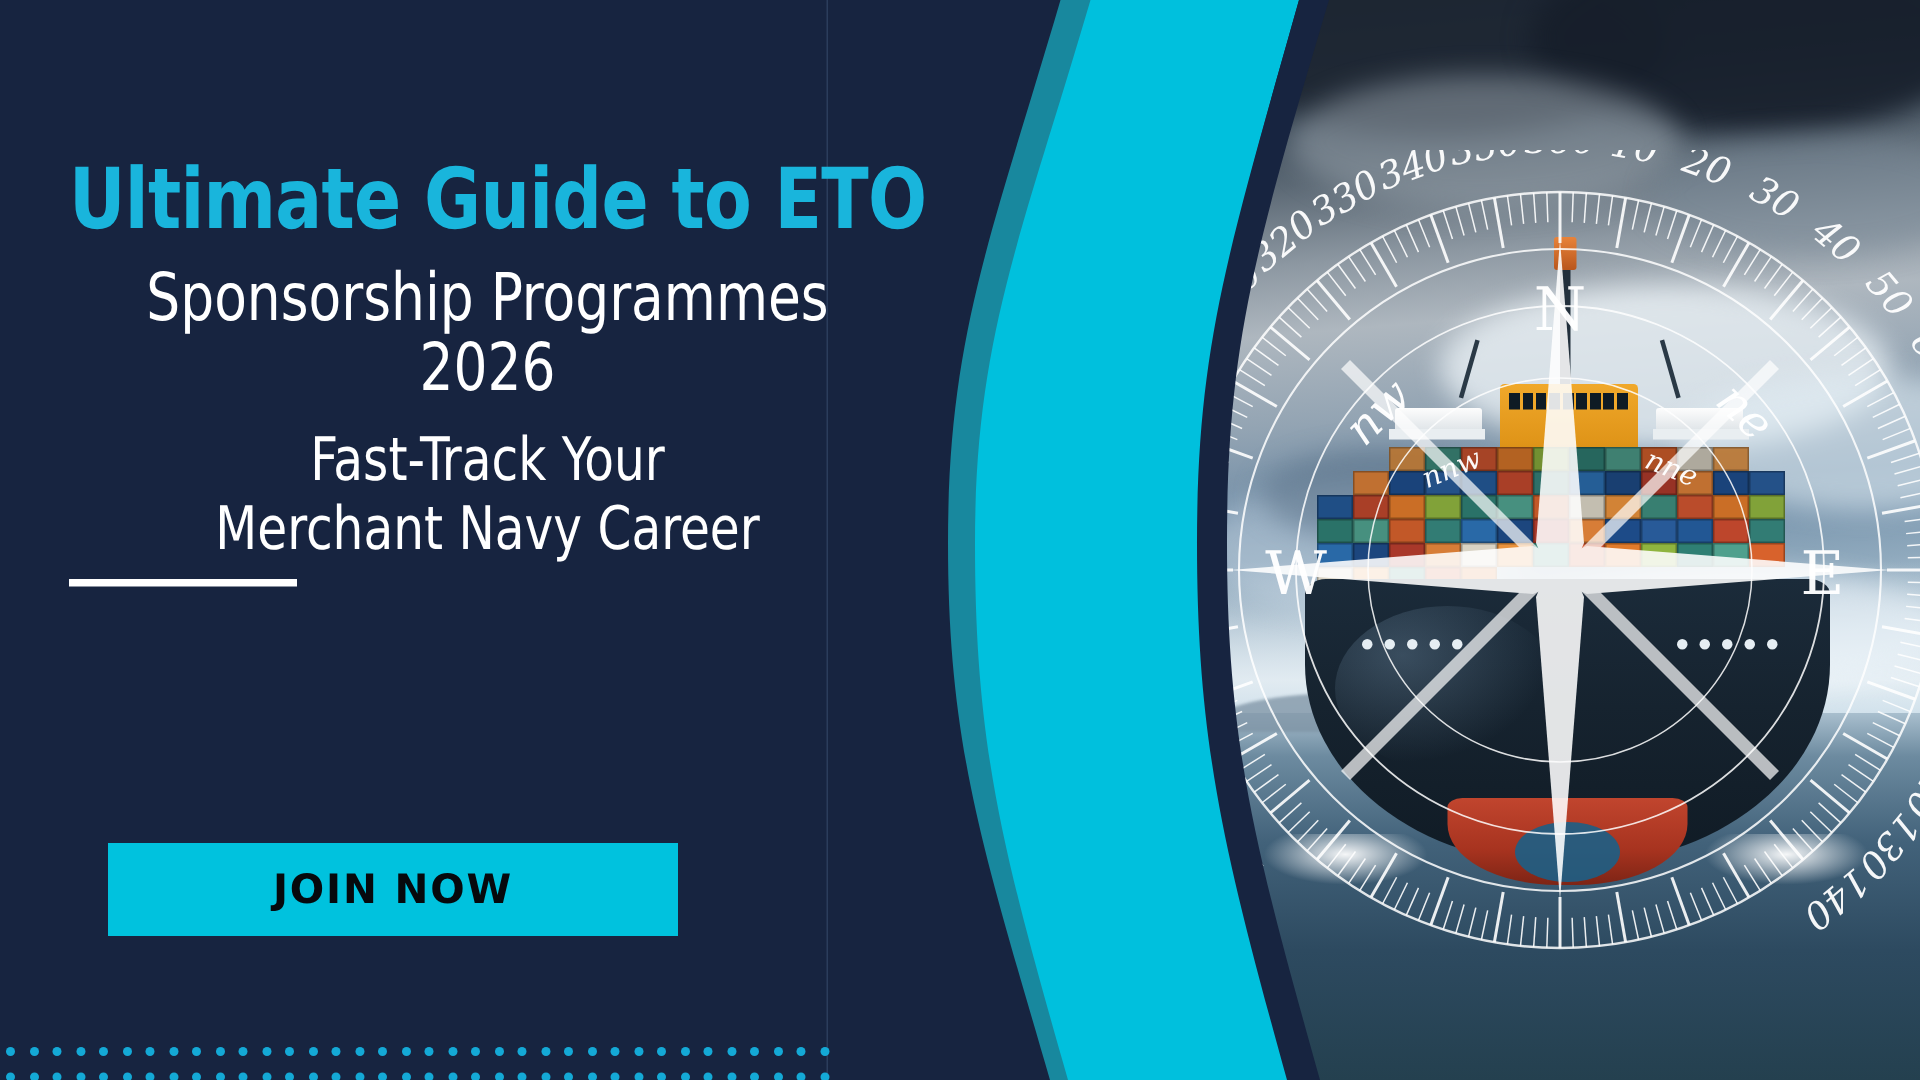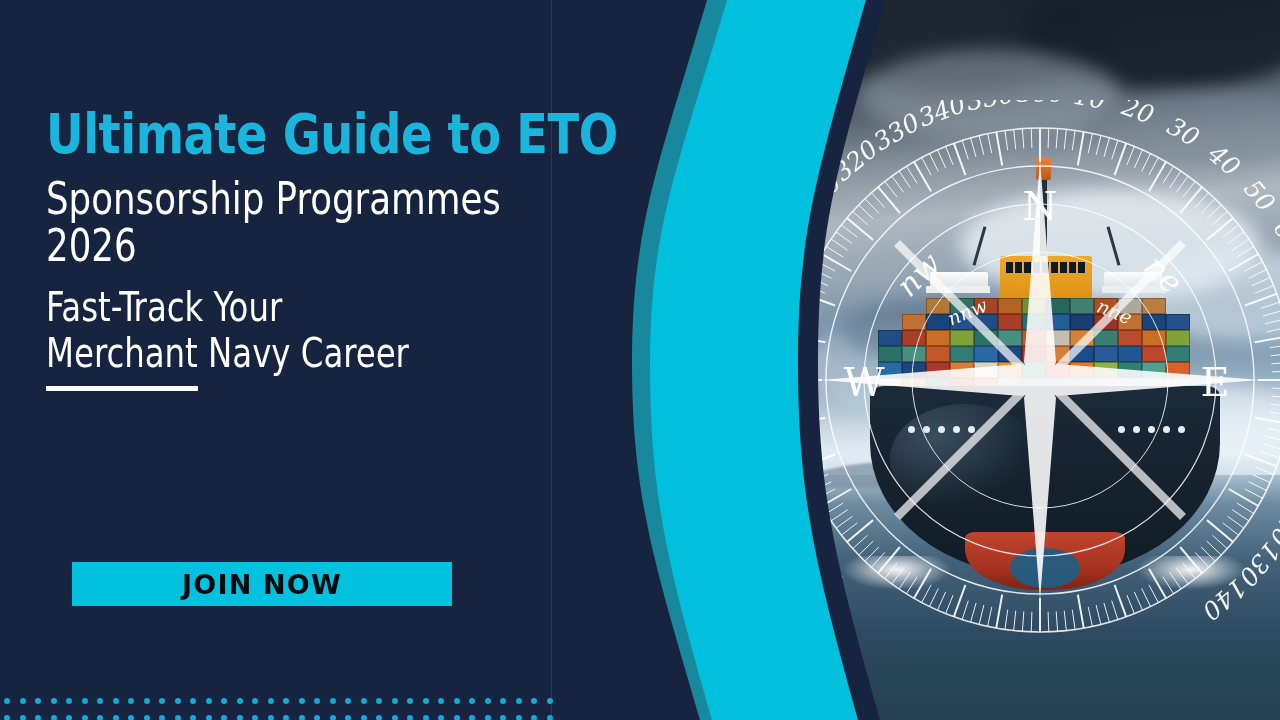--- a/index.html
+++ b/index.html
@@ -115,21 +115,21 @@
     pointer-events:none;
   }
 
   
   #hairline {
     position:absolute; left:551px; top:0; width:1px; height:720px;
     background:rgba(120,150,190,.22);
   }
 
   
-  #content { position:absolute; left:46px; top:106px; width:620px; }
+  #content { position:absolute; left:46px; top:106px; width:620px;text-align:center; }
   #headline {
     font-family:"DejaVu Sans Condensed","Liberation Sans Narrow","Liberation Sans", sans-serif;
     font-weight:bold;
     font-size:56px; line-height:1.0;
     letter-spacing:-0.5px;
     color:#19b5dc;
     transform:scaleX(.92); transform-origin:left center;
     white-space:nowrap;
   }
   #subline {
@@ -145,21 +145,21 @@
     font-family:"DejaVu Sans Condensed","Liberation Sans Narrow","Liberation Sans", sans-serif;
     font-size:40px; line-height:1.14;
     color:#ffffff; font-weight:400;
     transform:scaleX(.9); transform-origin:left center;
   }
   #tagline .l { display:block; white-space:nowrap; }
   #rule { margin-top:10px; width:152px; height:5px; background:#ffffff; }
 
   #cta {
     position:absolute; left:72px; top:562px;
-    width:380px; height:44px;
+    width:380px; height:62px;
     background:#00c2de;
     border:none; cursor:pointer;
     display:flex; align-items:center; justify-content:center;
   }
   #cta-label {
     font-family:"DejaVu Sans","Liberation Sans", sans-serif;
     font-weight:bold; font-size:27px; letter-spacing:1.2px; color:#06090d;
   }
 
   

